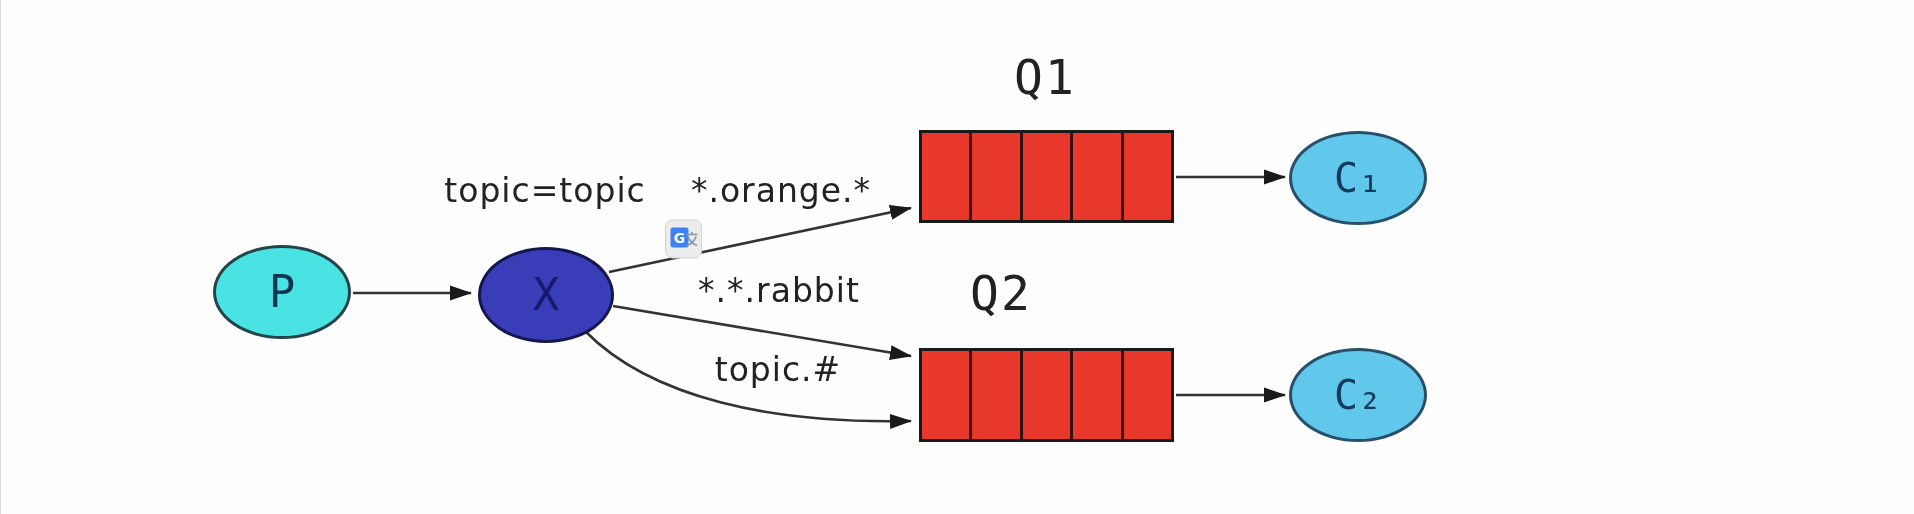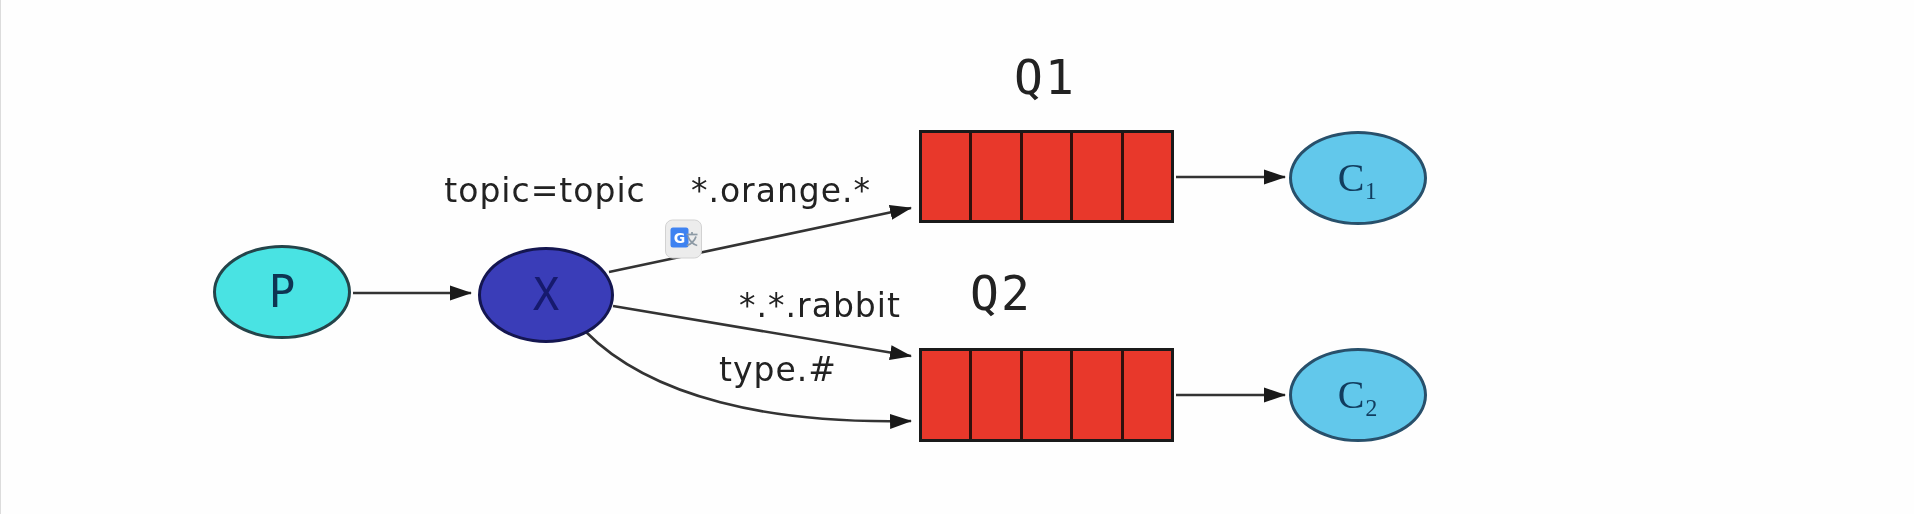--- a/index.html
+++ b/index.html
@@ -9,21 +9,21 @@
     border-left:1px solid #dcdcdc;
   }
   .edges{position:absolute;left:0;top:0;width:1914px;height:514px;}
   .node{
     position:absolute;display:flex;align-items:center;justify-content:center;
     border-radius:50%;font-family:"DejaVu Sans Mono","DejaVu Sans",monospace;
     line-height:1;user-select:none;box-sizing:border-box;
   }
   .producer{left:212px;top:245px;width:138px;height:94px;background:#49e3e3;border:3px solid #24444a;color:#0e3552;font-size:44px;}
   .exchange{left:477px;top:247px;width:136px;height:96px;background:#3a3db8;border:3px solid #141650;color:#161a6e;font-size:44px;}
-  .consumer{width:138px;height:94px;background:#62c8eb;border:3px solid #28506b;color:#113c5e;font-size:40px;font-family:Liberation Serif, serif;}
+  .consumer{width:138px;height:94px;background:#62c8eb;border:3px solid #28506b;color:#113c5e;font-size:40px;}
   .c1{left:1288px;top:131px;}
   .c2{left:1288px;top:348px;}
   .queue{
     position:absolute;width:255px;display:flex;background:#e8382b;
     border:3px solid #1a1a1a;box-sizing:border-box;
   }
   .q1{left:918px;top:130px;height:93px;}
   .q2{left:918px;top:348px;height:94px;}
   .queue .seg{flex:1;border-right:3px solid #30100c;}
   .queue .seg:last-child{border-right:none;}
@@ -60,22 +60,22 @@
   <div class="node producer">
     <span>P</span>
   </div>
 
   <div class="node exchange">
     <span>X</span>
   </div>
   <div class="lbl" style="left:544px;top:190px;">topic=topic</div>
 
   <div class="lbl" style="left:780px;top:190px;">*.orange.*</div>
-  <div class="lbl" style="left:778px;top:305px;margin-left:41px;">*.*.rabbit</div>
-  <div class="lbl" style="left:777px;top:369px;">type.#</div>
+  <div class="lbl" style="left:778px;top:290px;">*.*.rabbit</div>
+  <div class="lbl" style="left:777px;top:369px;">topic.#</div>
 
   <div class="lbl mono" style="left:1044px;top:77px;">Q1</div>
   <div class="queue q1">
     <div class="seg"></div>
     <div class="seg"></div>
     <div class="seg"></div>
     <div class="seg"></div>
     <div class="seg"></div>
   </div>
 

